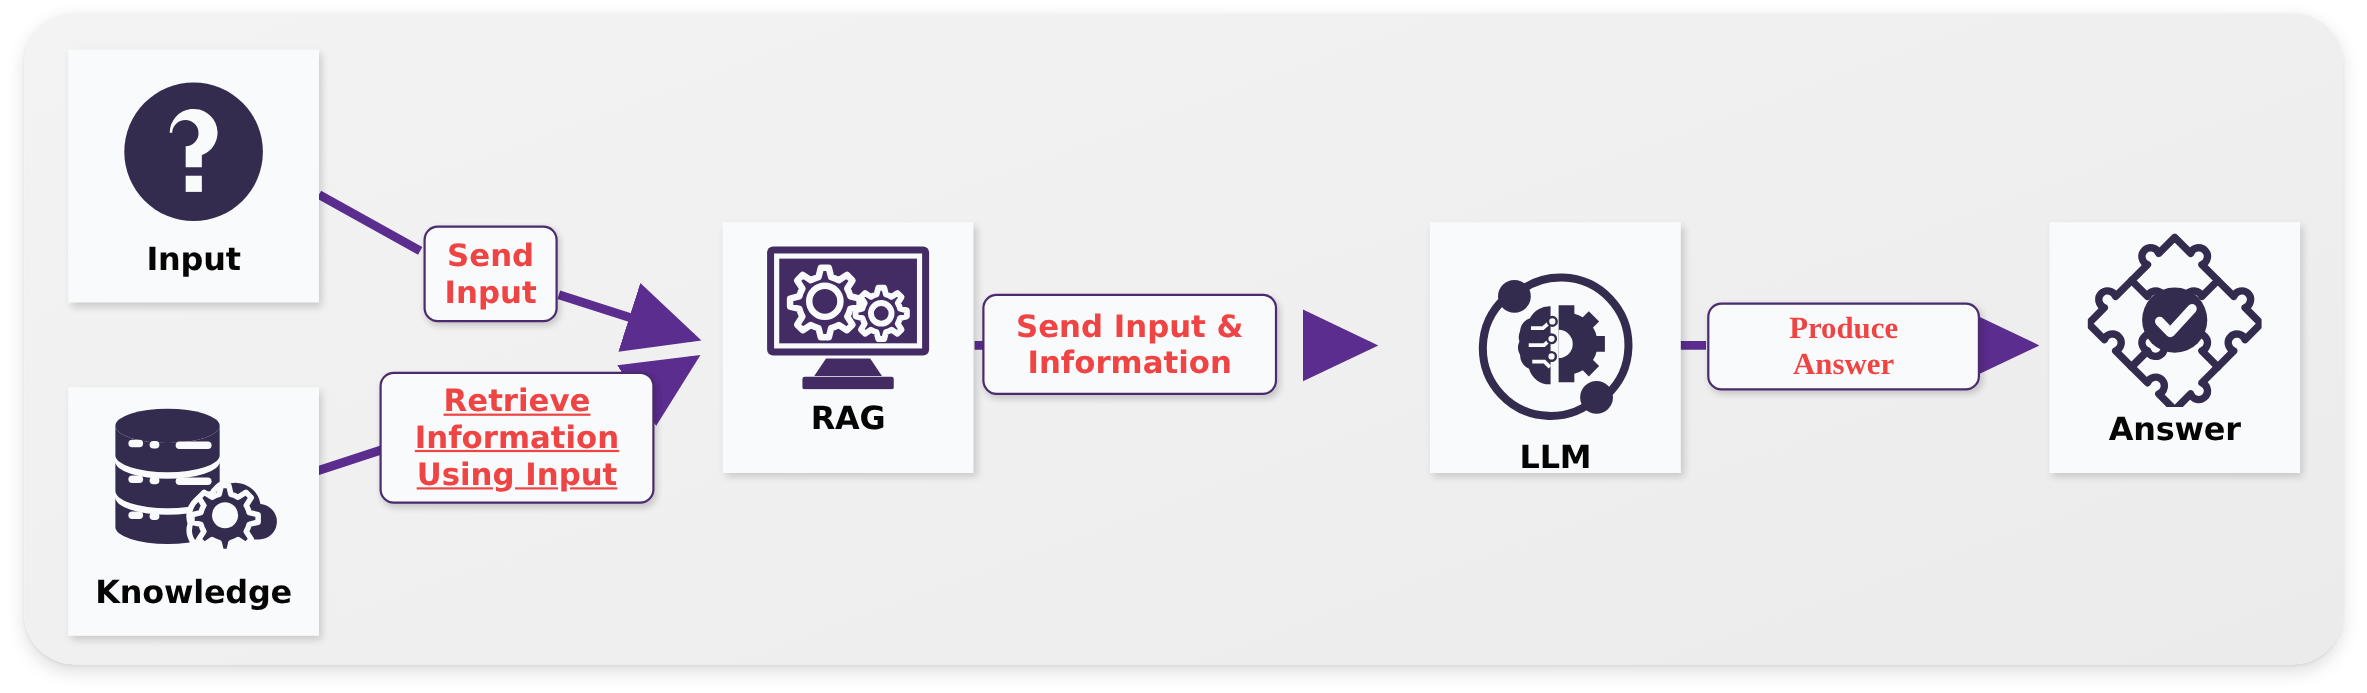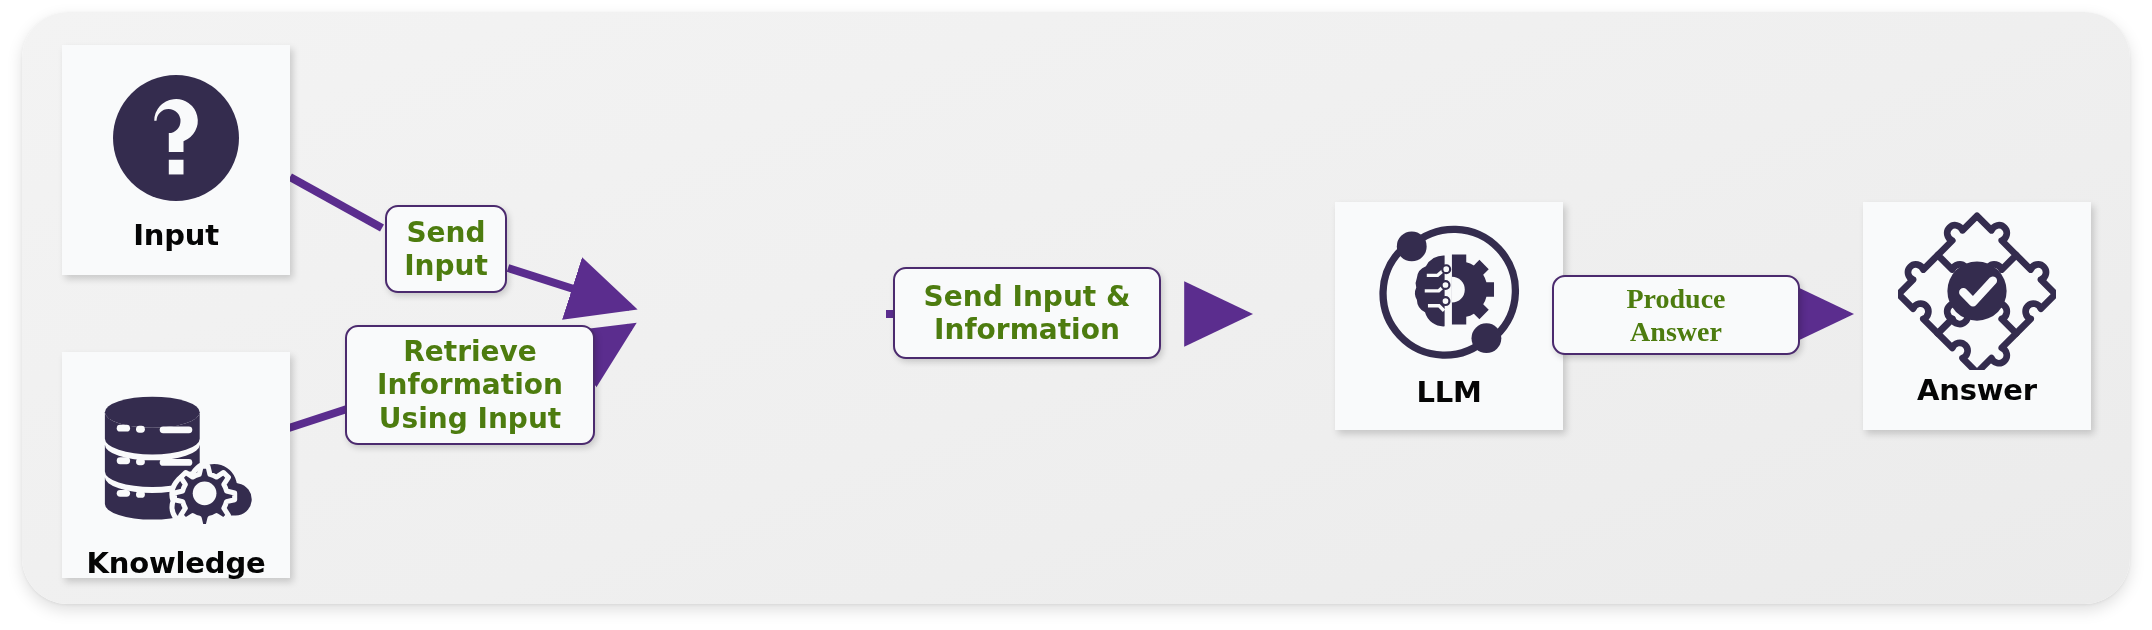--- a/index.html
+++ b/index.html
@@ -64,53 +64,53 @@
   .node-label {
     font-size: 29px;
     font-weight: bold;
     color: #050505;
     letter-spacing: -0.2px;
     line-height: 1;
     text-align: center;
   }
 
   #node-input   { left: 62px;   top: 45px;  width: 228px; height: 230px; padding-top: 18px; }
-  #node-knowledge { left: 62px; top: 352px; width: 228px; height: 226px; padding-top: 14px; justify-content: flex-end; }
+  #node-knowledge { left: 62px; top: 352px; width: 228px; height: 226px; padding-top: 14px; }
   #node-rag     { left: 657px;  top: 202px; width: 228px; height: 228px; padding-top: 18px; }
-  #node-llm     { left: 1335px; top: 202px; width: 228px; height: 228px; padding-top: 14px; }
+  #node-llm     { left: 1300px; top: 202px; width: 228px; height: 228px; padding-top: 14px; justify-content: flex-end; }
   #node-answer  { left: 1863px; top: 202px; width: 228px; height: 228px; padding-top: 10px; }
 
   #node-input   .node-label { margin-top: 8px; }
   #node-knowledge .node-label { margin-top: 6px; }
   #node-rag     .node-label { margin-top: 12px; }
   #node-llm     .node-label { margin-top: 10px; }
   #node-answer  .node-label { margin-top: 6px; }
 
   
   .edge-label {
     position: absolute;
     background: #f9fafb;
     border: 2px solid #4b2a6e;
     border-radius: 13px;
     box-shadow: 2px 3px 6px rgba(0,0,0,0.17);
     display: flex;
     align-items: center;
     justify-content: center;
     box-sizing: border-box;
-    color: #4d7c0f;
+    color: #ef4444;
     font-size: 28px;
     font-weight: bold;
     line-height: 1.18;
     text-align: center;
     white-space: pre-line;
     padding: 4px 16px;
   }
 
   #label-send-input        { left: 385px;  top: 205px; width: 122px; height: 88px; }
-  #label-retrieve-info     { left: 345px;  top: 325px; width: 250px; height: 120px; }
+  #label-retrieve-info     { left: 345px;  top: 338px; width: 250px; height: 120px; text-decoration: underline; }
   #label-send-input-info   { left: 893px;  top: 267px; width: 268px; height: 92px; }
   #label-produce-answer    { left: 1552px; top: 275px; width: 248px; height: 80px; font-family: Liberation Serif, serif; }
 </style>
 </head>
 <body>
 
 <div id="diagram-canvas">
 
   <div id="outer-panel"></div>
 
@@ -184,20 +184,53 @@
                    a17 17 0 0 1 -4.4 -1.8 l-4.8 3.1 l-3.3 -3.3 l3.1 -4.8 a17 17 0 0 1 -1.8 -4.4
                    l-5.5 -1.3 l0 -4.6 l5.5 -1.3 a17 17 0 0 1 1.8 -4.4 l-3.1 -4.8 l3.3 -3.3 l4.8 3.1
                    a17 17 0 0 1 4.4 -1.8 z" fill="#342c4e" stroke="#f9fafb" stroke-width="3.4" stroke-linejoin="round"></path>
           <circle cx="73.3" cy="68.8" r="8" fill="#f9fafb"></circle>
         </g>
       </svg>
     </div>
     <div class="node-label">Knowledge</div>
   </div>
 
+  <div class="node" id="node-rag">
+    <div class="node-icon">
+      <svg width="158" height="134" viewBox="0 0 118 100" xmlns="http://www.w3.org/2000/svg">
+
+        <rect x="4" y="3" width="110" height="74" rx="4" fill="#432c63"></rect>
+        <rect x="10.5" y="9.5" width="97" height="61" fill="none" stroke="#f9fafb" stroke-width="3.5"></rect>
+
+        <path d="M44 79 l30 0 l8 12 l-46 0 z" fill="#432c63"></path>
+        <rect x="28" y="91.5" width="62" height="8.5" rx="1.5" fill="#432c63"></rect>
+
+        <g fill="none" stroke="#f9fafb" stroke-width="4.4" stroke-linejoin="round">
+          <path d="M40.5 17.5 l5.4 0 l1.6 6.3 a21 21 0 0 1 5.2 2.1 l5.5 -3.6 l3.8 3.8 l-3.6 5.5
+                   a21 21 0 0 1 2.1 5.2 l6.3 1.6 l0 5.4 l-6.3 1.6 a21 21 0 0 1 -2.1 5.2 l3.6 5.5
+                   l-3.8 3.8 l-5.5 -3.6 a21 21 0 0 1 -5.2 2.1 l-1.6 6.3 l-5.4 0 l-1.6 -6.3
+                   a21 21 0 0 1 -5.2 -2.1 l-5.5 3.6 l-3.8 -3.8 l3.6 -5.5 a21 21 0 0 1 -2.1 -5.2
+                   l-6.3 -1.6 l0 -5.4 l6.3 -1.6 a21 21 0 0 1 2.1 -5.2 l-3.6 -5.5 l3.8 -3.8 l5.5 3.6
+                   a21 21 0 0 1 5.2 -2.1 z"></path>
+          <circle cx="43.2" cy="40.2" r="10.6"></circle>
+        </g>
+
+        <g fill="none" stroke="#f9fafb" stroke-width="4" stroke-linejoin="round">
+          <path d="M79.5 31 l4 0 l1.2 4.6 a15 15 0 0 1 3.8 1.6 l4 -2.6 l2.8 2.8 l-2.6 4
+                   a15 15 0 0 1 1.6 3.8 l4.6 1.2 l0 4 l-4.6 1.2 a15 15 0 0 1 -1.6 3.8 l2.6 4
+                   l-2.8 2.8 l-4 -2.6 a15 15 0 0 1 -3.8 1.6 l-1.2 4.6 l-4 0 l-1.2 -4.6
+                   a15 15 0 0 1 -3.8 -1.6 l-4 2.6 l-2.8 -2.8 l2.6 -4 a15 15 0 0 1 -1.6 -3.8
+                   l-4.6 -1.2 l0 -4 l4.6 -1.2 a15 15 0 0 1 1.6 -3.8 l-2.6 -4 l2.8 -2.8 l4 2.6
+                   a15 15 0 0 1 3.8 -1.6 z"></path>
+          <circle cx="81.5" cy="48.4" r="7"></circle>
+        </g>
+      </svg>
+    </div>
+    <div class="node-label">RAG</div>
+  </div>
 
   <div class="node" id="node-llm">
     <div class="node-icon">
       <svg width="152" height="152" viewBox="0 0 104 104" xmlns="http://www.w3.org/2000/svg">
 
         <g fill="none" stroke="#342c4e" stroke-width="5" stroke-linecap="round">
           <path d="M26.5 20.5 a42 42 0 0 1 57.6 61.5"></path>
           <path d="M77.8 83.8 a42 42 0 0 1 -57.6 -61.5"></path>
         </g>
 

